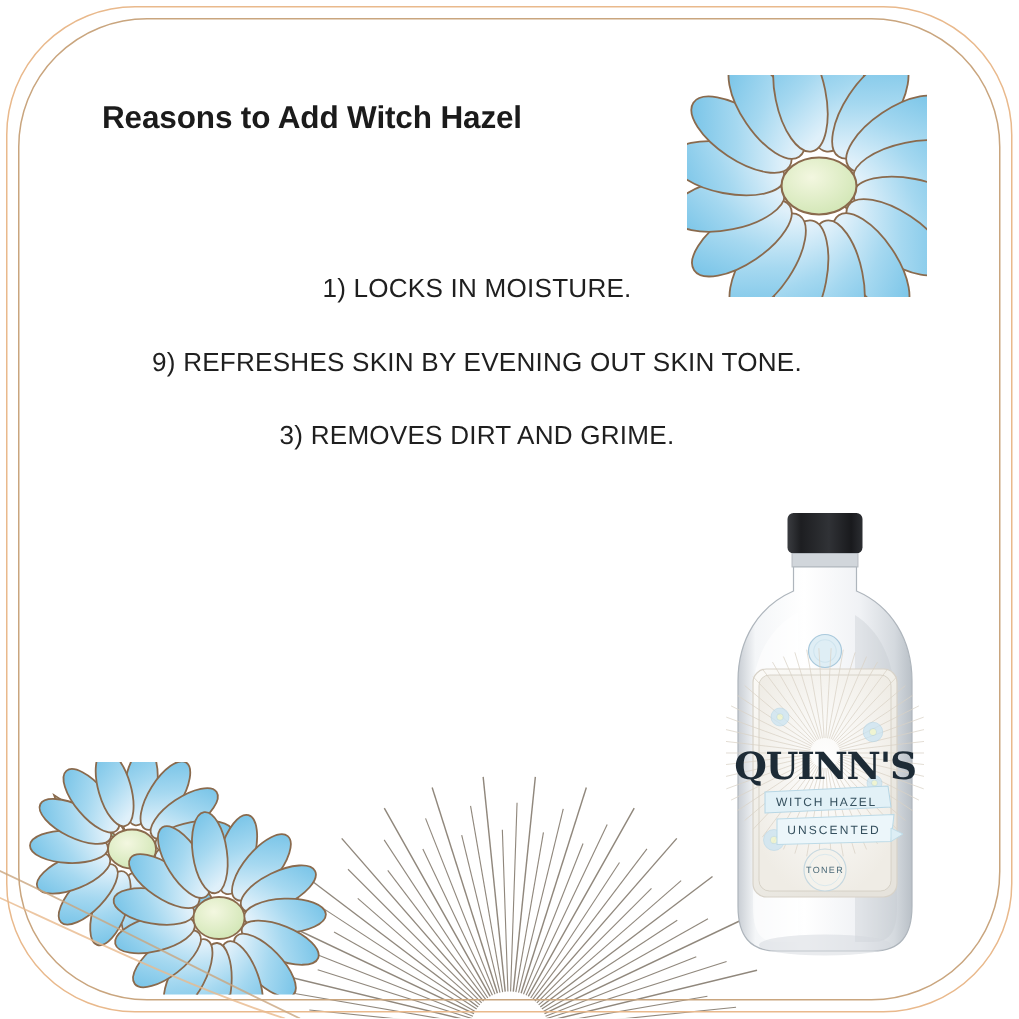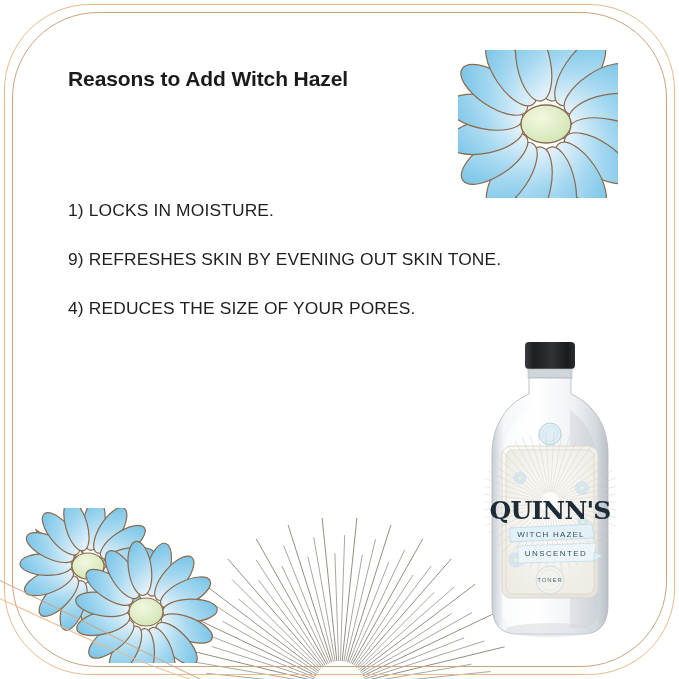--- a/index.html
+++ b/index.html
@@ -43,22 +43,23 @@
     font-size:21px;
     font-weight:bold;
     line-height:1.28;
     color:#1b1b1b;
     letter-spacing:-0.1px;
   }
 
   
   .list{
     position:absolute;
-    left:68px;top:200px;
+    left:68px;top:182px;
     width:500px;
+    text-align:center;
   }
   .list-item{
     font-size:17.4px;
     color:#1f1f1f;
     letter-spacing:0.15px;
     height:49px;
     line-height:20px;
     white-space:nowrap;
   }
 
@@ -142,21 +143,21 @@
   <div class="border-frame border-outer" style="border-color: rgb(233, 185, 140); border-radius: 86px;"></div>
   <div class="border-frame border-inner" style="border-color: rgb(201, 165, 126); border-radius: 86px;"></div>
 
   <div class="headline">
     <div>Reasons to Add Witch Hazel</div>
   </div>
 
   <div class="list" style="color: rgb(31, 31, 31);">
     <div class="list-item">1) LOCKS IN MOISTURE.</div>
     <div class="list-item">9) REFRESHES SKIN BY EVENING OUT SKIN TONE.</div>
-    <div class="list-item">4) REDUCES THE SIZE OF YOUR PORES.</div>
+    <div class="list-item">3) REMOVES DIRT AND GRIME.</div>
   </div>
 
   <svg class="flower-tr" viewBox="0 0 160 148" aria-hidden="true">
     <defs>
       <linearGradient id="petalG" x1="0" y1="0" x2="0.3" y2="1">
         <stop offset="0%" stop-color="#6fc0e6"></stop>
         <stop offset="55%" stop-color="#a5d8f0"></stop>
         <stop offset="100%" stop-color="#dff0fa"></stop>
       </linearGradient>
       <radialGradient id="centerG" cx="0.4" cy="0.35" r="0.75">

